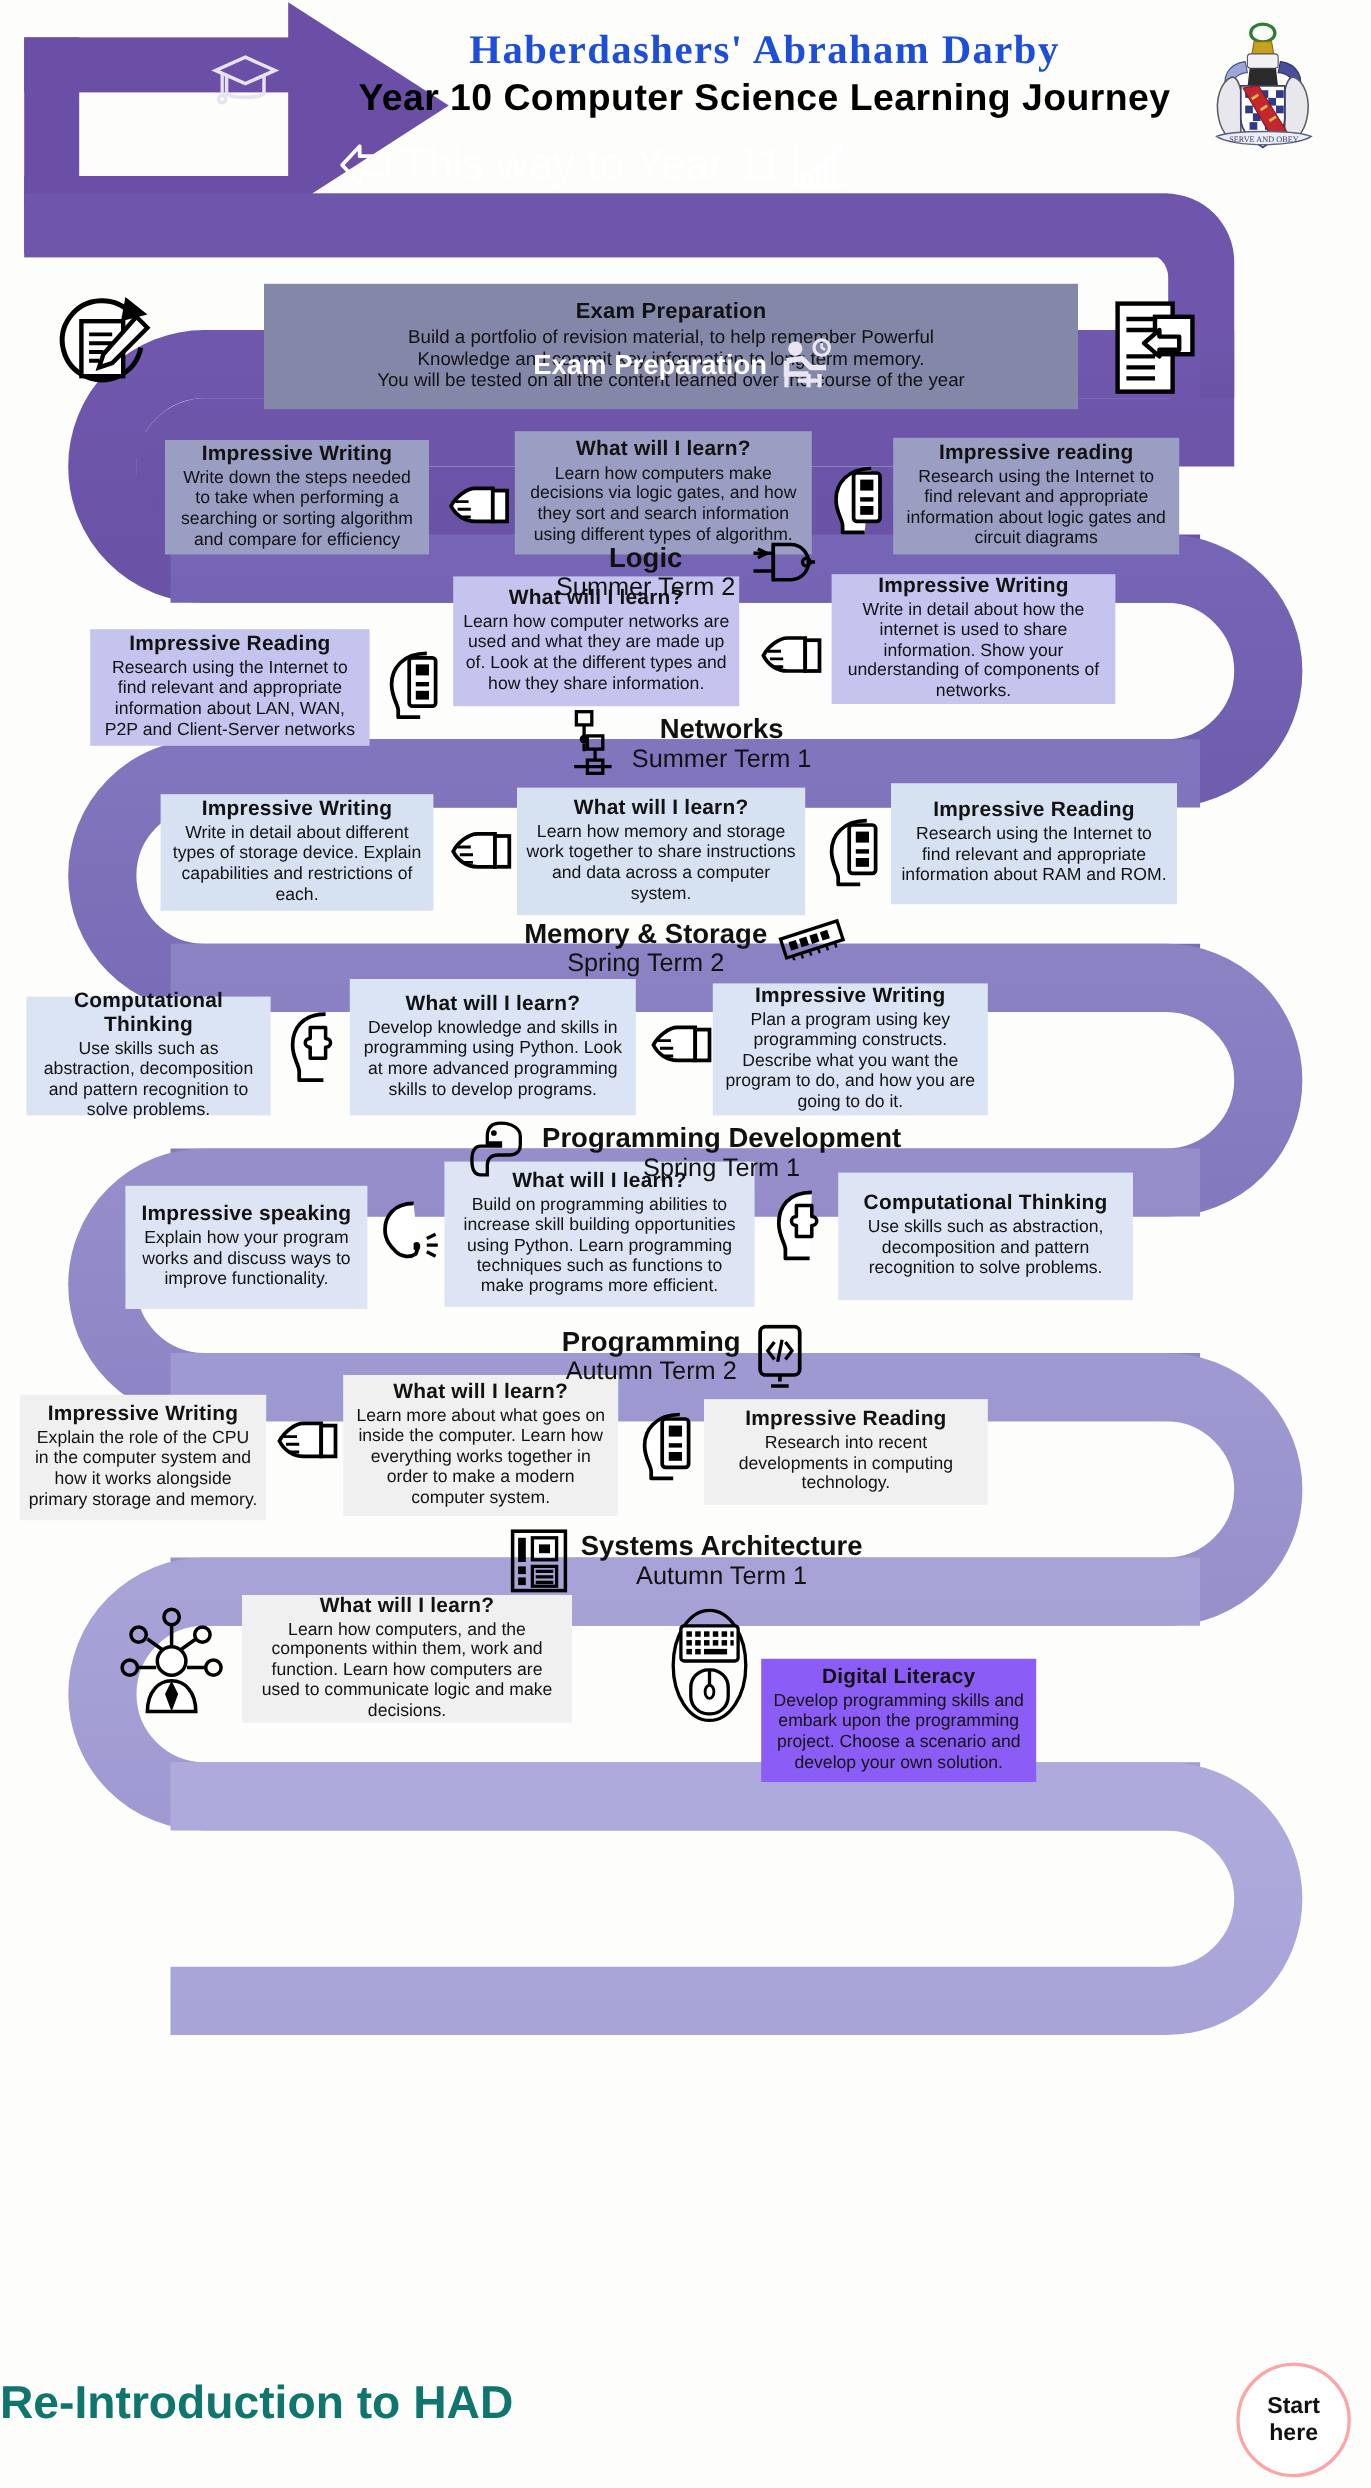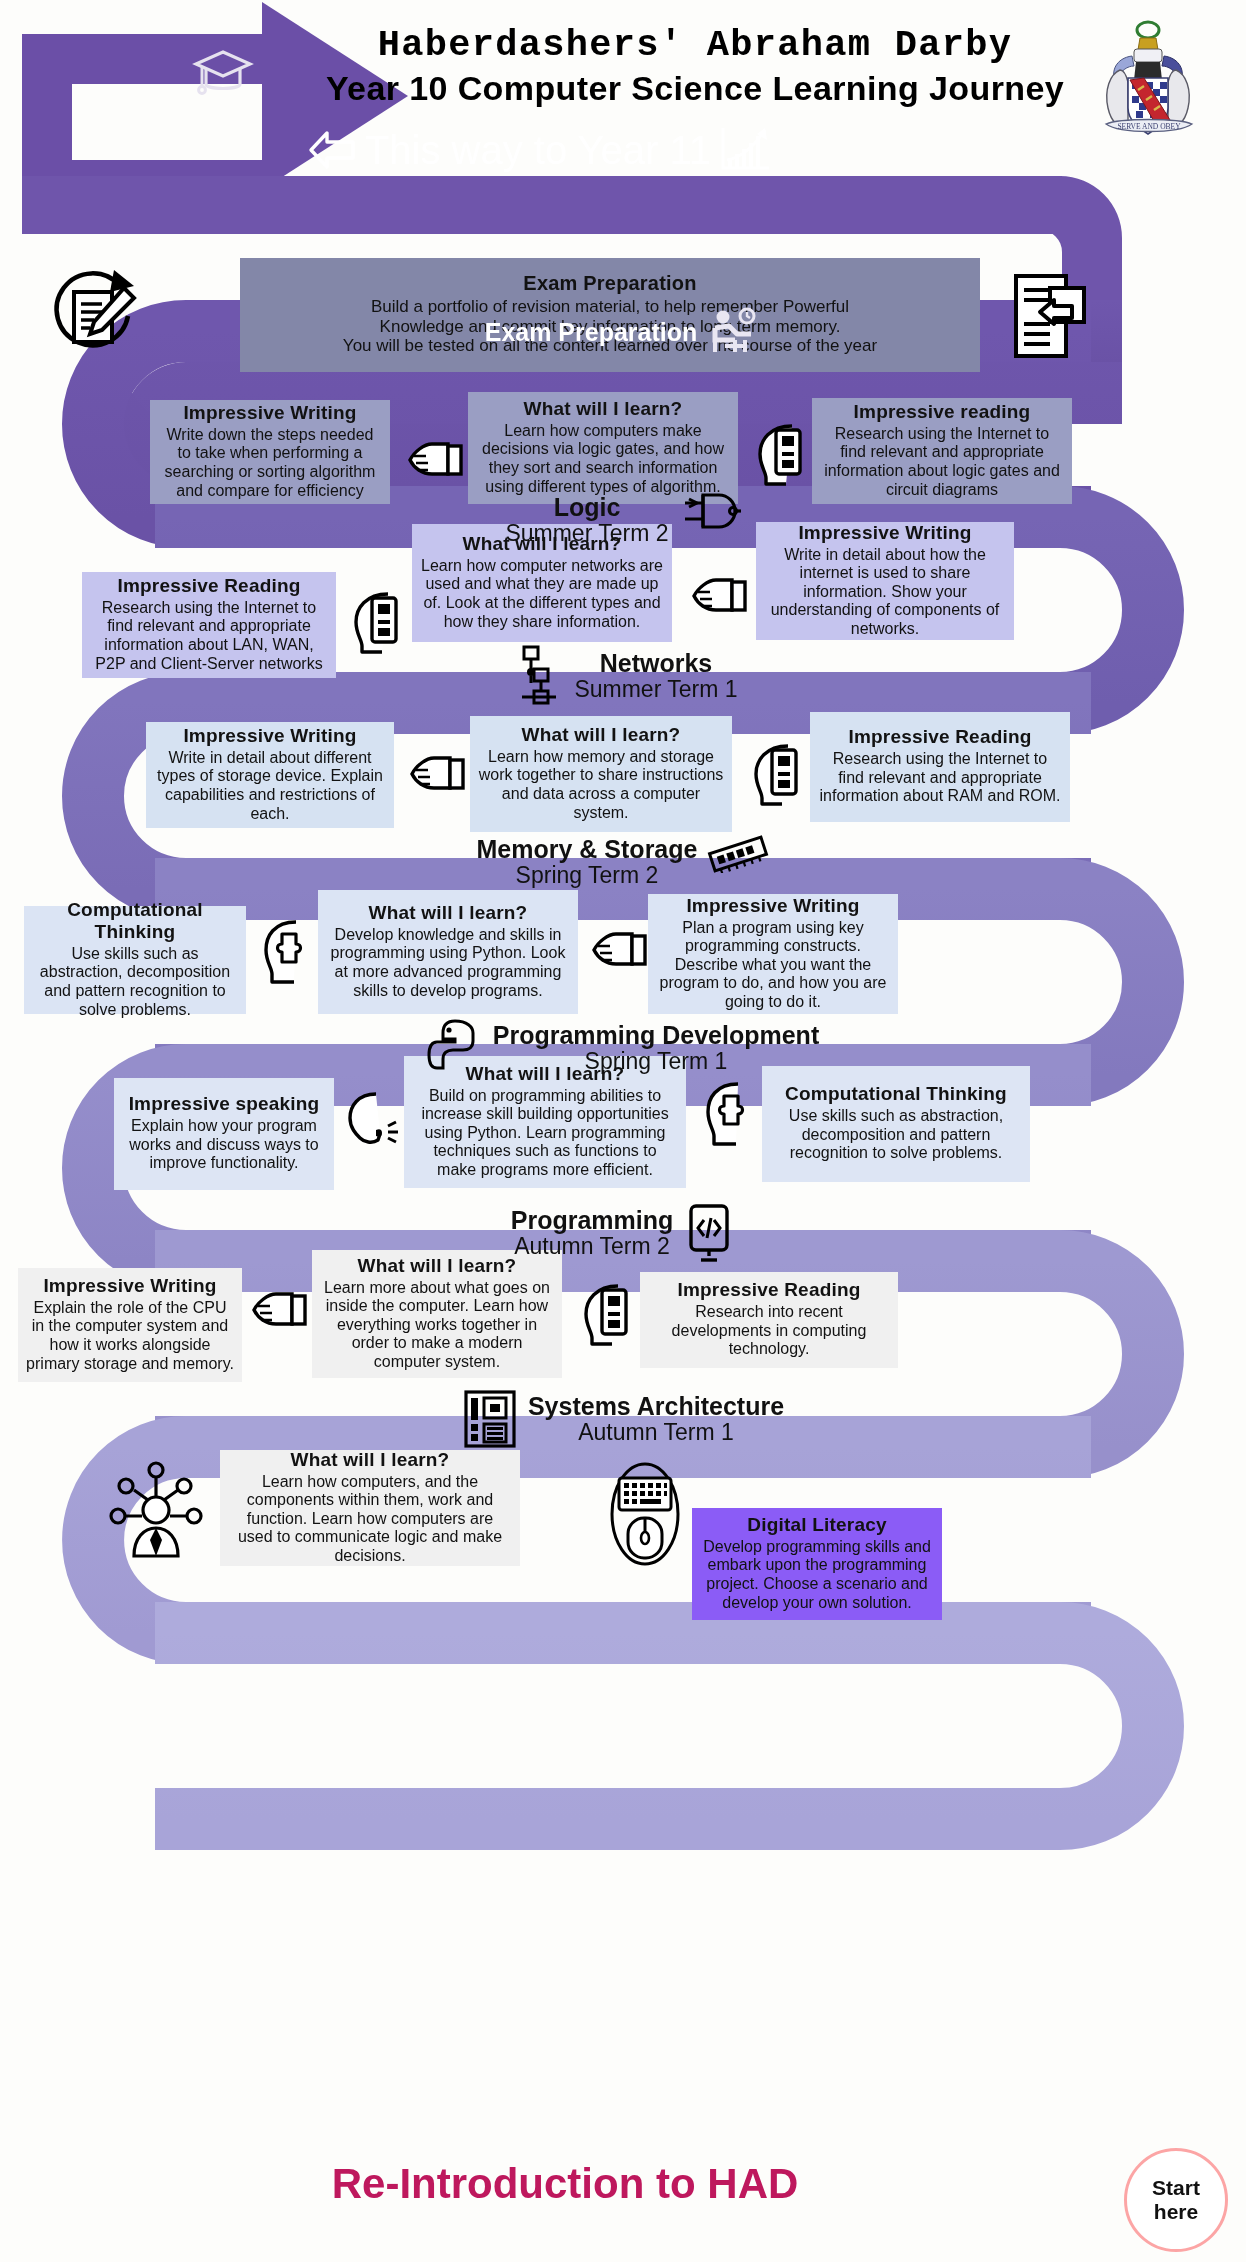--- a/index.html
+++ b/index.html
@@ -14,22 +14,22 @@
   
   #snake { position:absolute; left:0; top:0; width:1246px; height:2262px; z-index:1; }
 
   
   .hdr-arrow-wrap { position:absolute; left:0; top:0; width:1246px; height:240px; z-index:3; }
   .hdr-title-block {
     position:absolute; left:300px; top:24px; width:790px; z-index:6;
     text-align:center; pointer-events:none;
   }
   .hdr-line1 {
-    font-size:37px; font-weight:bold; color:#000000; letter-spacing:1.3px;
-    font-family:Liberation Mono, monospace; white-space:nowrap;
+    font-size:37px; font-weight:bold; color:#1d4ed8; letter-spacing:1.3px;
+    font-family:Liberation Serif, serif; white-space:nowrap;
   }
   .hdr-line2 {
     font-size:34px; font-weight:bold; color:#000000; letter-spacing:0.4px;
     margin-top:3px; white-space:nowrap;
   }
   .crest { position:absolute; left:1086px; top:16px; width:125px; height:130px; z-index:7; }
 
   .wayto {
     position:absolute; left:180px; top:122px; width:720px; height:56px; z-index:6;
     display:flex; align-items:center; justify-content:center; gap:6px;
@@ -60,22 +60,22 @@
   .cbox .ct { font-size:19px; font-weight:bold; margin-bottom:2px; letter-spacing:0.2px; }
   .cbox .cb { font-size:16px; font-weight:normal; }
   .cbox.big .ct { font-size:20px; }
   .cbox.big .cb { font-size:17px; }
 
   
   .ic { position:absolute; z-index:5; }
 
   
   .bottom-label {
-    position:absolute; left:0; top:2160px; width:1130px; text-align:center; z-index:5;
-    font-size:42px; font-weight:bold; color:#be185d;
+    position:absolute; left:0; top:2160px; width:1130px; text-align:left; z-index:5;
+    font-size:42px; font-weight:bold; color:#0f766e;
   }
   .start-circle {
     position:absolute; left:1124px; top:2148px; width:104px; height:104px;
     border:3px solid #fca5a5; border-radius:50%; background:#ffffff; z-index:8;
     display:flex; flex-direction:column; align-items:center; justify-content:center;
     font-size:21px; font-weight:bold; color:#111; line-height:1.15;
   }
 </style>
 </head>
 <body>

